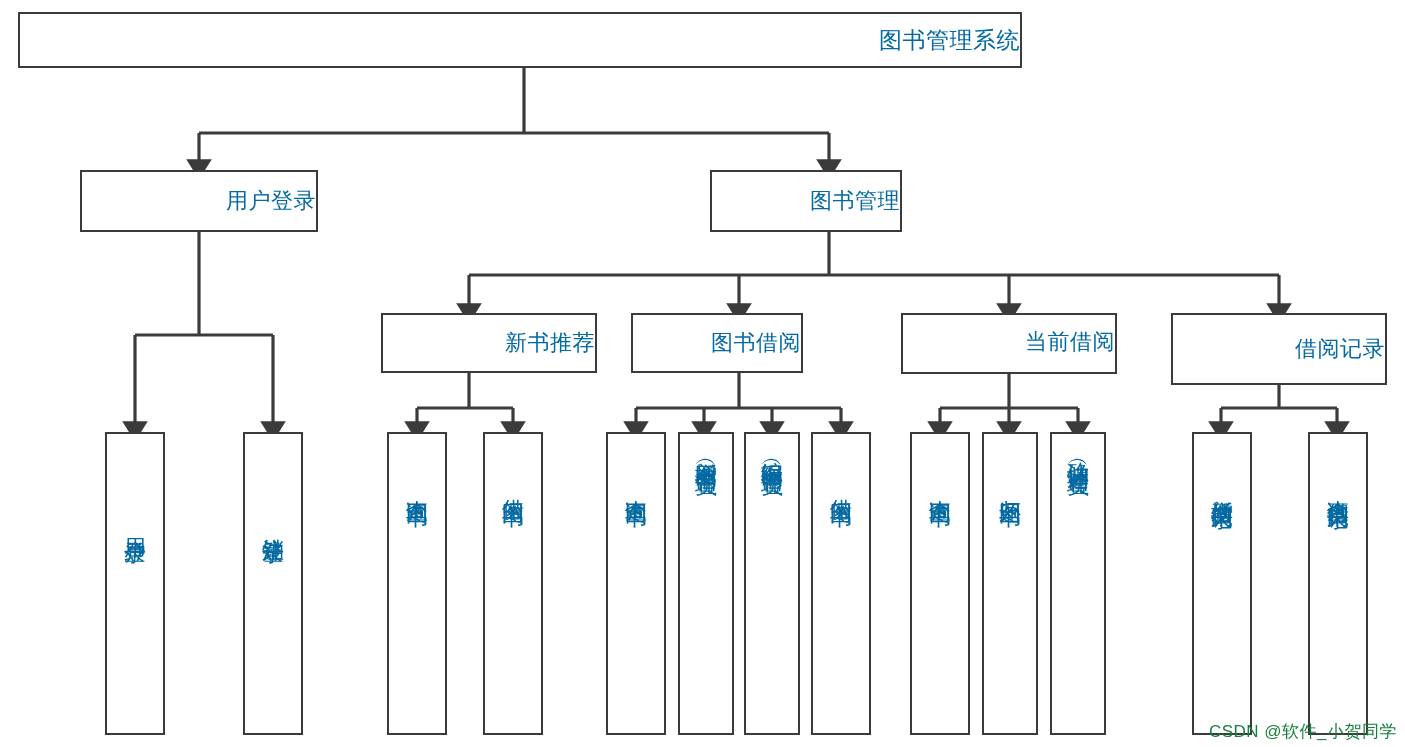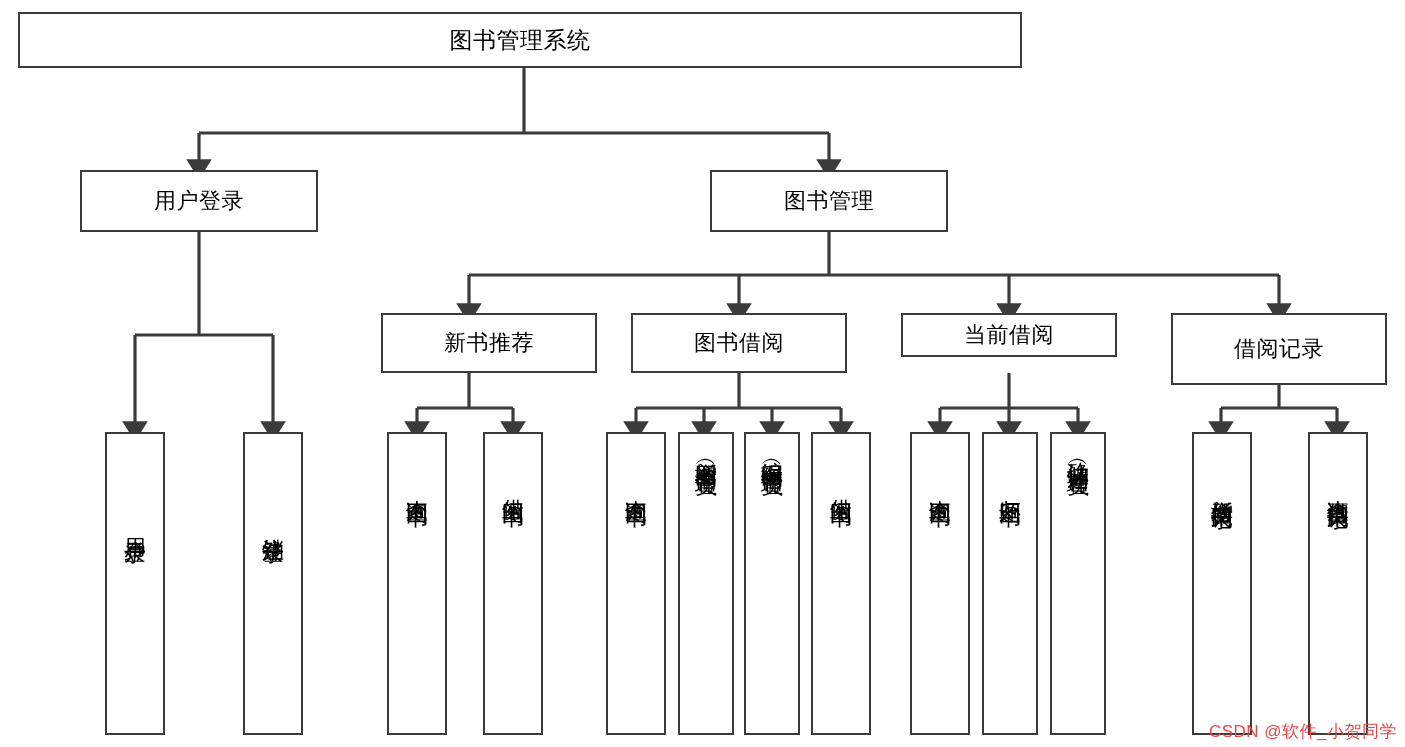--- a/index.html
+++ b/index.html
@@ -27,22 +27,22 @@
     height: 747px;
     pointer-events: none;
   }
   .node {
     position: absolute;
     box-sizing: border-box;
     background: #ffffff;
     border: 2px solid #3b3b3b;
     display: flex;
     align-items: center;
-    justify-content: center;
-    color: #000000;
+    justify-content: flex-end;
+    color: #0369a1;
   }
   .node .label {
     display: block;
     text-align: center;
     line-height: 1.05;
     letter-spacing: 0.5px;
   }
   .node.horiz .label {
     font-size: 22px;
   }
@@ -68,21 +68,21 @@
     margin-top: 2px;
   }
   #root-node .label {
     font-size: 23px;
   }
   #watermark {
     position: absolute;
     right: 8px;
     bottom: 4px;
     font-size: 17px;
-    color: #ef4444;
+    color: #15803d;
     white-space: nowrap;
     letter-spacing: 0.5px;
   }
 </style>
 </head>
 <body>
 
 <div id="canvas">
 
   <svg class="edges" viewBox="0 0 1405 747" xmlns="http://www.w3.org/2000/svg">
@@ -138,31 +138,31 @@
     </g>
   </svg>
 
   <div class="node horiz" id="root-node" style="left:18px; top:12px; width:1004px; height:56px;">
     <span class="label">图书管理系统</span>
   </div>
 
   <div class="node horiz" style="left:80px; top:170px; width:238px; height:62px;">
     <span class="label">用户登录</span>
   </div>
-  <div class="node horiz" style="left:710px; top:170px; width:238px; height:62px;">
+  <div class="node horiz" style="left:710px; top:170px; width:192px; height:62px;">
     <span class="label">图书管理</span>
   </div>
 
   <div class="node horiz" style="left:361px; top:313px; width:216px; height:60px;margin-left:20px;">
     <span class="label">新书推荐</span>
   </div>
-  <div class="node horiz" style="left:631px; top:313px; width:216px; height:60px;">
+  <div class="node horiz" style="left:631px; top:313px; width:172px; height:60px;">
     <span class="label">图书借阅</span>
   </div>
-  <div class="node horiz" style="left:901px; top:313px; width:216px; height:44px;">
+  <div class="node horiz" style="left:901px; top:313px; width:216px; height:61px;font-family:Liberation Mono, monospace;">
     <span class="label">当前借阅</span>
   </div>
   <div class="node horiz" style="left:1171px; top:313px; width:216px; height:72px;">
     <span class="label">借阅记录</span>
   </div>
 
   <div class="node vert mid" style="left:105px; top:432px; width:60px; height:303px;">
     <span class="label">用户登录</span>
   </div>
   <div class="node vert mid" style="left:243px; top:432px; width:60px; height:303px;">

